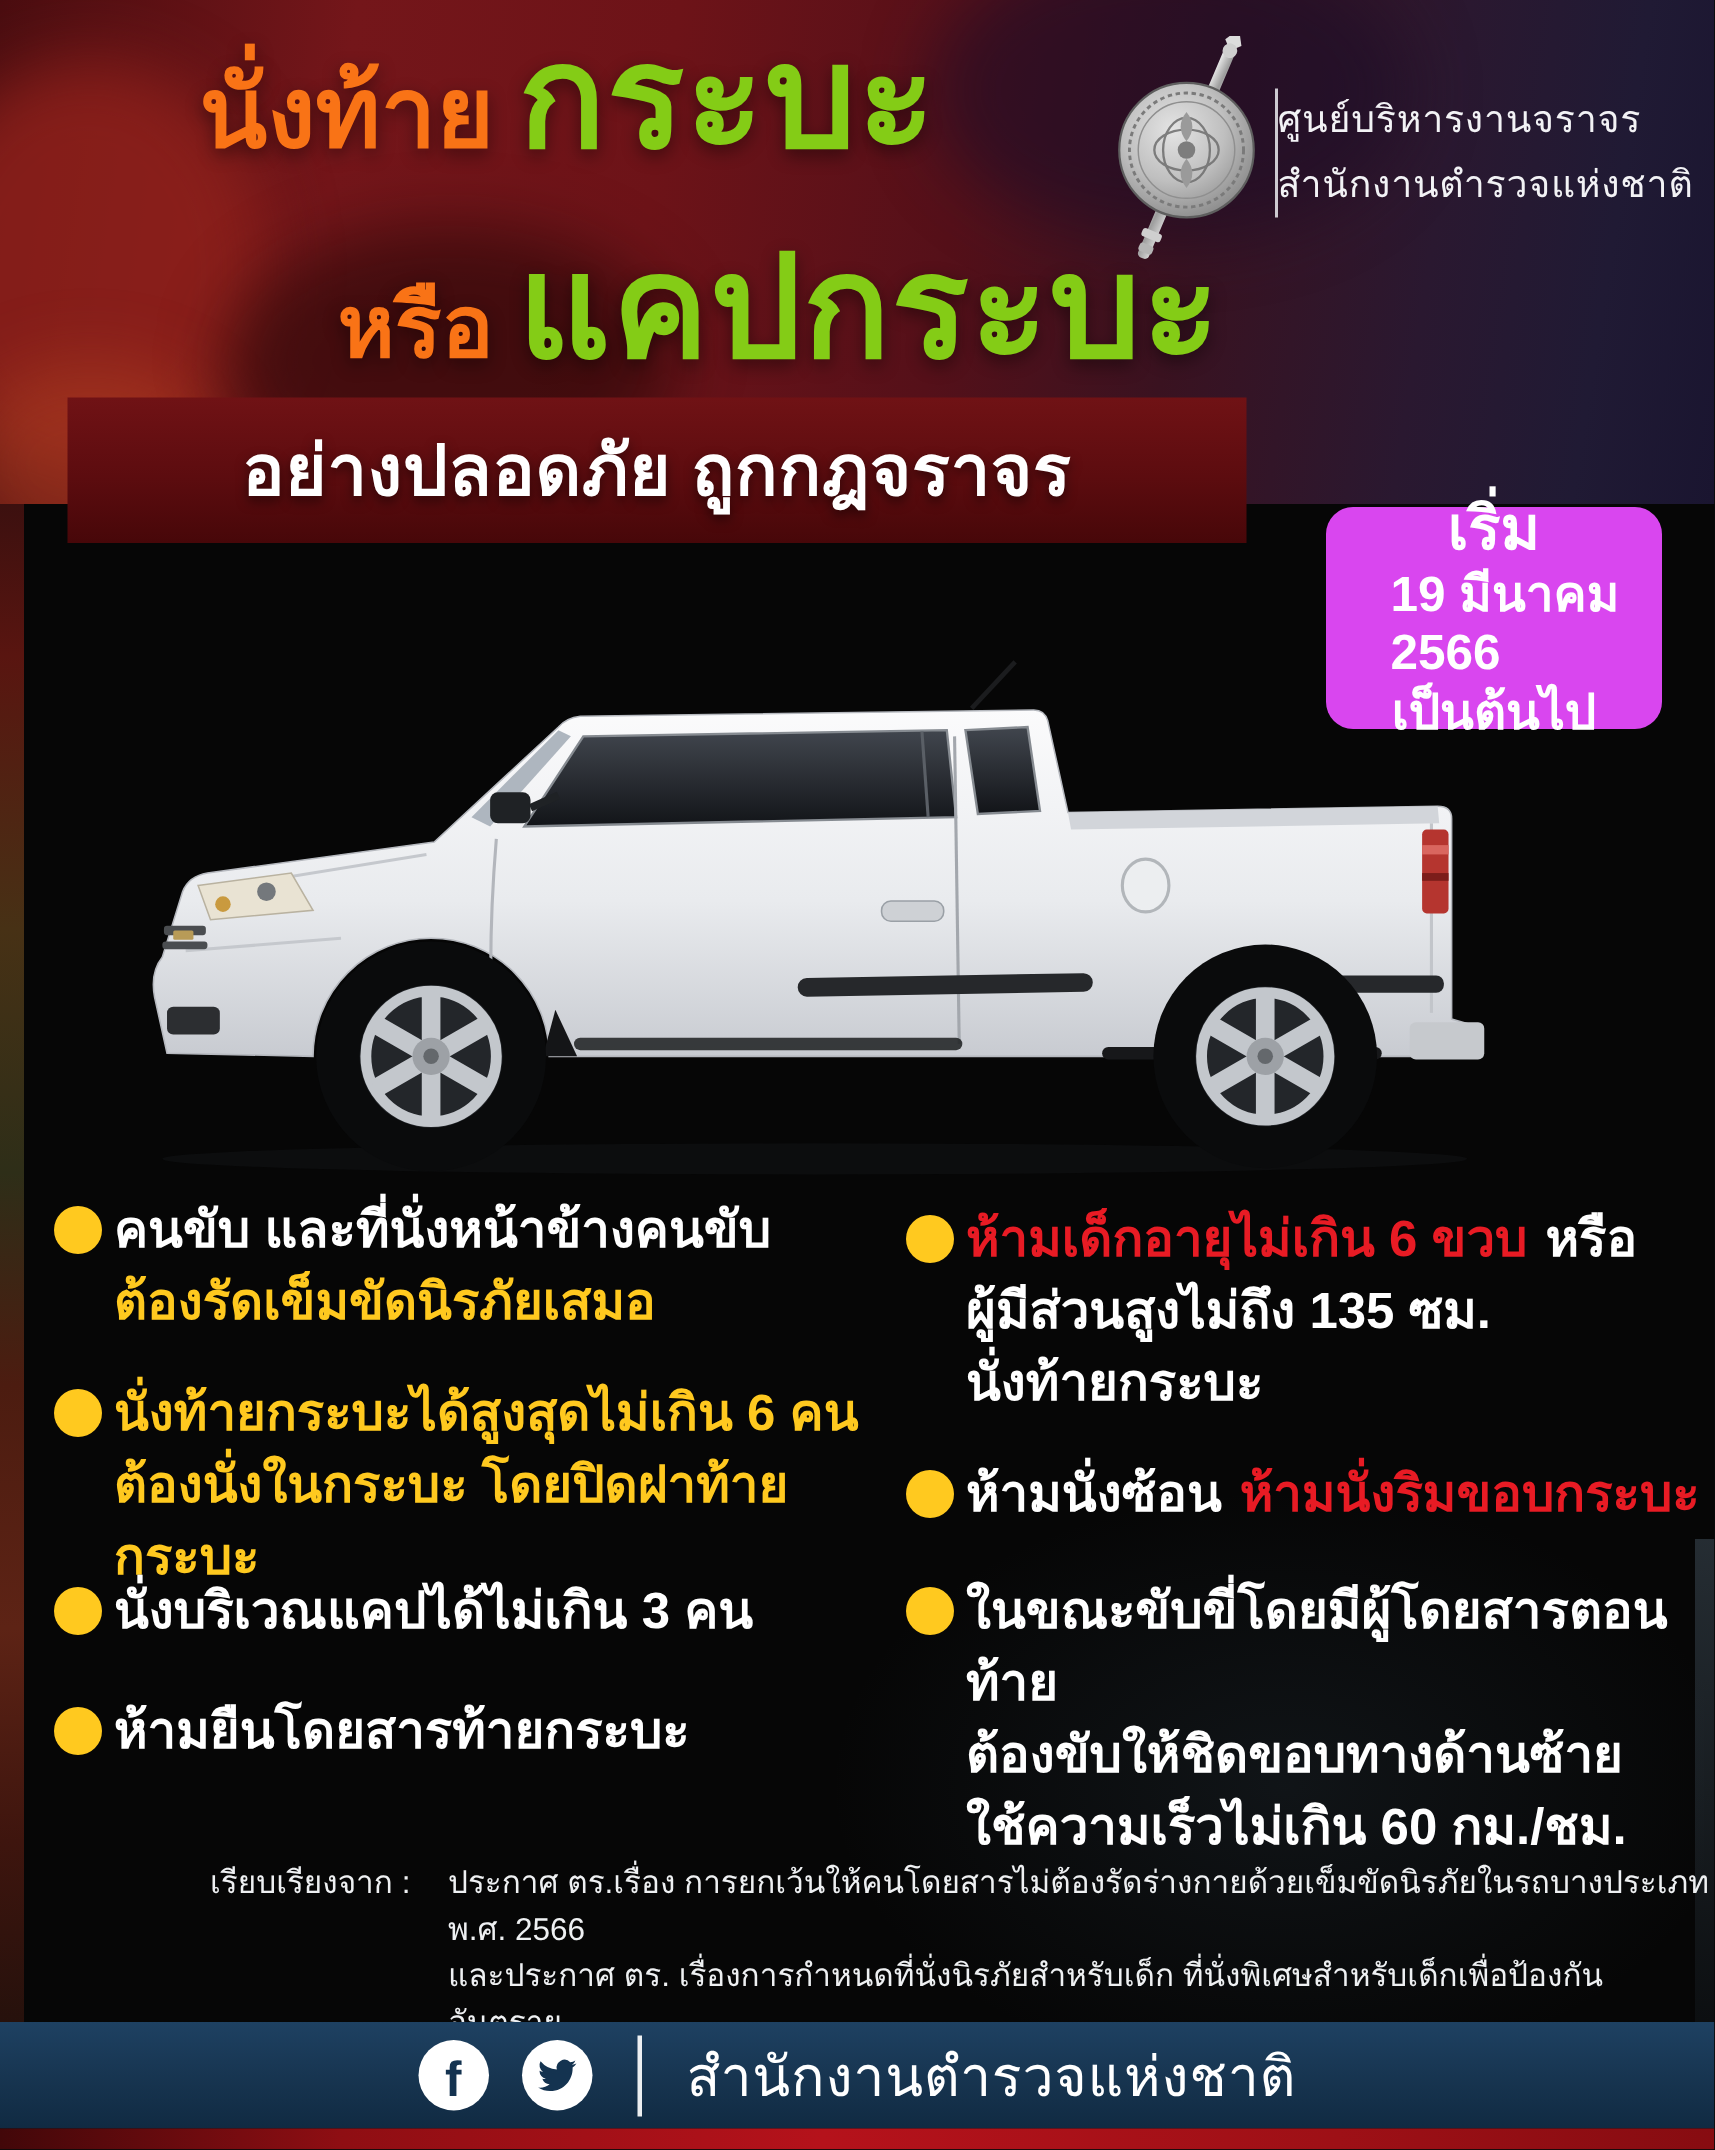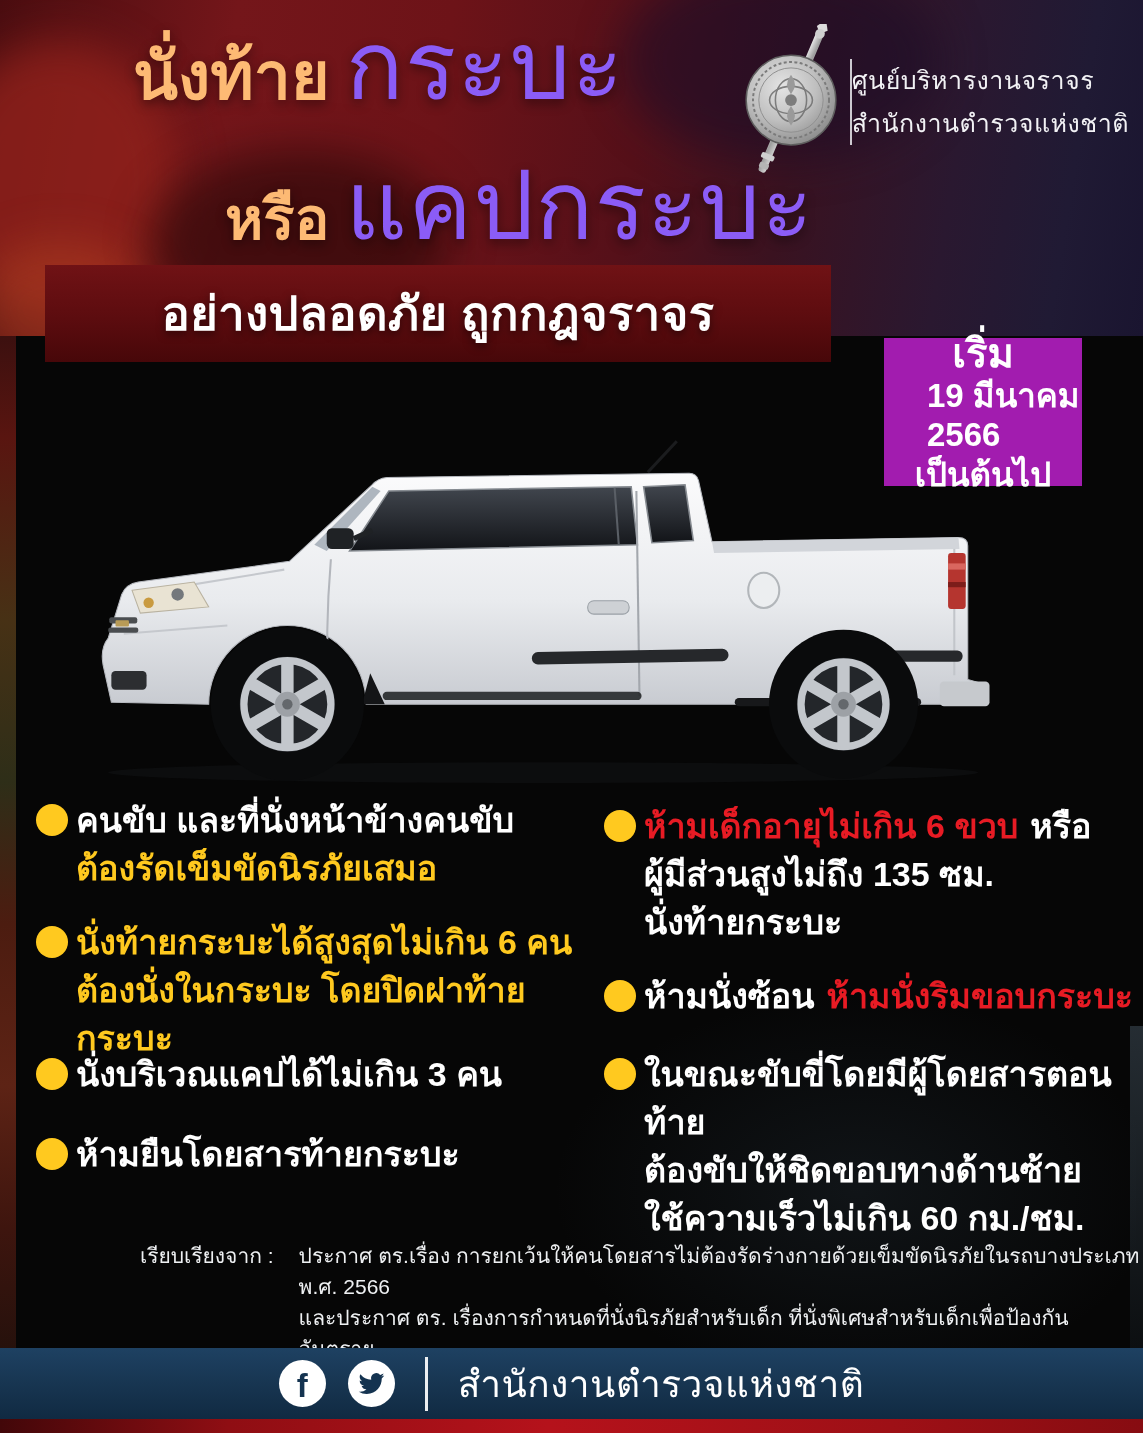--- a/index.html
+++ b/index.html
@@ -25,41 +25,41 @@
   .main-panel{position:absolute;left:16px;top:336px;width:1127px;height:1012px;background:#060606;}
   .ghost{position:absolute;left:420px;top:640px;width:700px;height:390px;
          background:radial-gradient(60% 70% at 60% 55%,rgba(70,95,115,.16),rgba(0,0,0,0) 72%);}
   .edge-glow{position:absolute;right:0;top:690px;width:13px;height:330px;
          background:linear-gradient(180deg,rgba(130,160,185,.25),rgba(60,85,105,.10));}
 
   
   .title-block{position:absolute;left:133px;top:18px;text-shadow:0 4px 12px rgba(0,0,0,.45);}
   .title-row{display:flex;align-items:baseline;gap:16px;height:136px;}
   .title-row.row2{margin-left:92px;margin-top:4px;}
-  .t-white{font-size:66px;font-weight:800;color:#fdba74;line-height:1;}
+  .t-white{font-size:66px;font-weight:800;color:#f97316;line-height:1;}
   .t-white.sm{font-size:58px;}
-  .t-yellow{font-size:96px;font-weight:400;color:#8b5cf6;line-height:1;letter-spacing:1px;}
+  .t-yellow{font-size:96px;font-weight:700;color:#84cc16;line-height:1;letter-spacing:1px;}
 
   
   .org-block{position:absolute;right:14px;top:24px;display:flex;align-items:center;gap:0;}
   .org-divider{width:2px;height:86px;background:rgba(235,235,240,.85);}
   .org-text{color:#f2f2f5;font-size:25px;font-weight:500;line-height:43px;letter-spacing:.5px;}
 
   
   .subtitle-banner{position:absolute;left:45px;top:265px;width:786px;height:97px;
       background:linear-gradient(180deg,#701215 0%,#5c0c0f 55%,#470709 100%);
       display:flex;align-items:center;justify-content:center;z-index:4;}
   .subtitle-banner span{color:#fff;font-size:47px;font-weight:800;letter-spacing:.5px;
       text-shadow:0 3px 8px rgba(0,0,0,.5);}
 
   
-  .start-box{position:absolute;left:884px;top:338px;width:198px;height:148px;z-index:4;
+  .start-box{position:absolute;left:884px;top:338px;width:224px;height:148px;z-index:4;
       background:radial-gradient(130% 105% at 50% 45%,#a21219 0%,#820d13 42%,#4e070b 82%,#38040 100%);
-      background-color:#a21caf;
-      display:flex;flex-direction:column;align-items:center;justify-content:center;color:#fff;}
+      background-color:#d946ef;
+      display:flex;flex-direction:column;align-items:center;justify-content:center;color:#fff;border-radius:18px;}
   .start-box .l1{font-size:40px;font-weight:800;line-height:1.15;}
   .start-box .l2{font-size:33px;font-weight:700;line-height:1.2;padding-left:43px;}
   .start-box .l3{font-size:33px;font-weight:700;line-height:1.2;}
 
   
   .truck{position:absolute;left:72px;top:436px;width:932px;height:348px;z-index:3;}
 
   
   .rule{position:absolute;display:flex;gap:8px;z-index:5;}
   .dot{width:32px;height:32px;border-radius:50%;background:#FFC91F;flex:none;margin-top:8px;}

